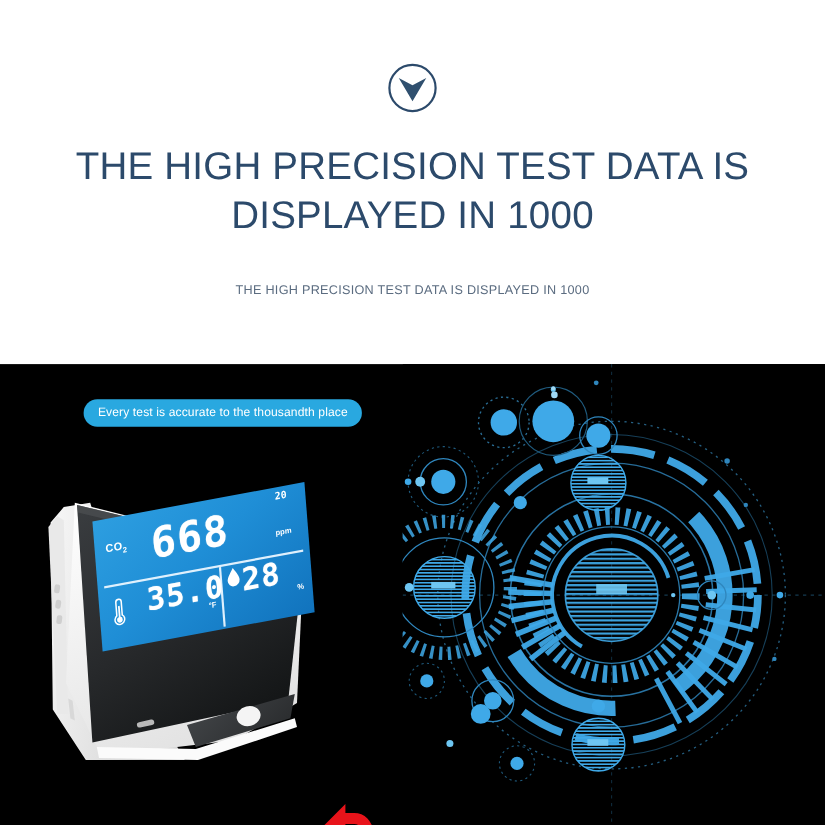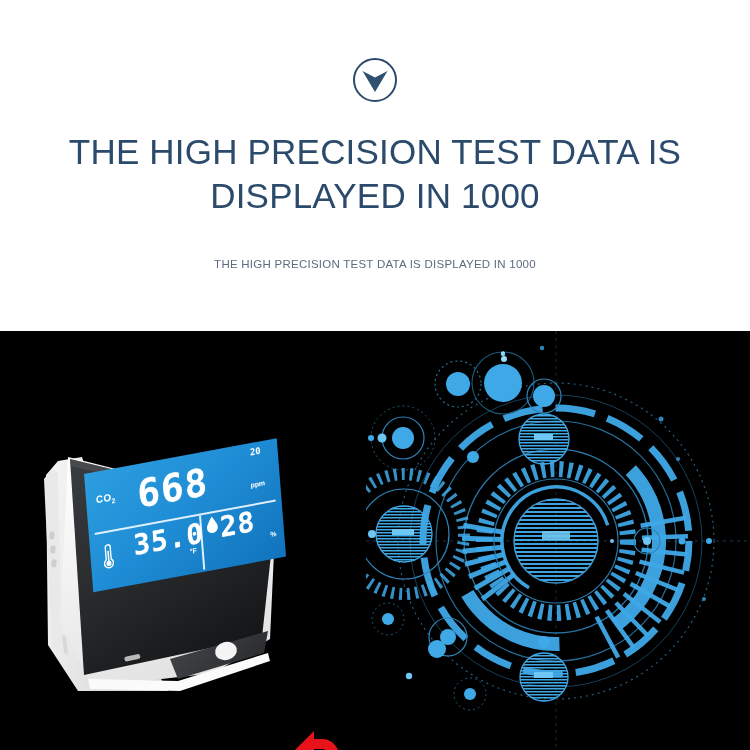--- a/index.html
+++ b/index.html
@@ -424,20 +424,21 @@
 
             <circle cx="176" cy="17" r="2.2" fill="#2f86bd"></circle>
             <circle cx="295" cy="88" r="2.5" fill="#2f86bd"></circle>
             <circle cx="312" cy="128" r="2" fill="#2f86bd"></circle>
             <circle cx="338" cy="268" r="2" fill="#2f86bd"></circle>
           </g>
         </g>
       </svg>
     </div>
 
+    <div class="callout-pill">Every test is accurate to the thousandth place</div>
 
     <div class="return-arrow">
       <svg width="52" height="48" viewBox="0 0 52 48">
         <path d="M22 4 h8 a17 17 0 0 1 0 34 h-9 v-10 h9 a7 7 0 0 0 0 -14 h-8 v8 L1 17 L22 -4 Z" fill="#e8131a" transform="translate(0,6)"></path>
       </svg>
     </div>
 
     <div class="device">
       <svg width="300" height="268" viewBox="0 0 300 268">
         <defs>

